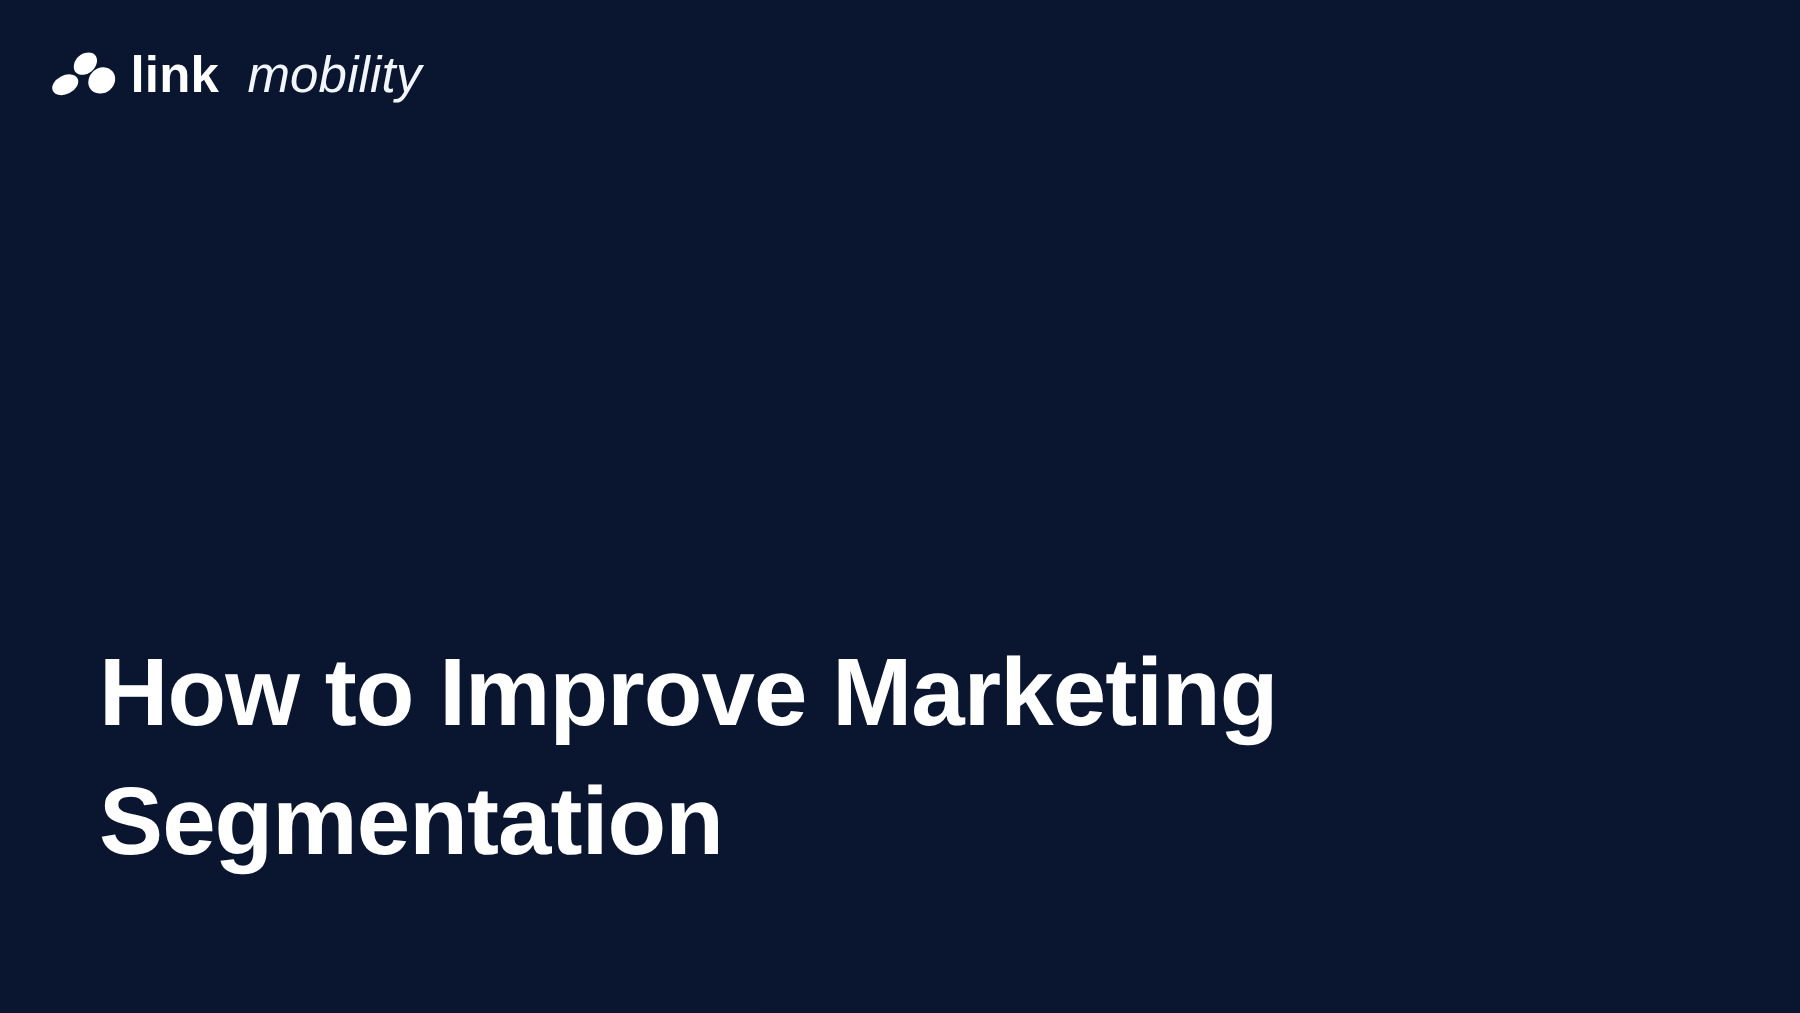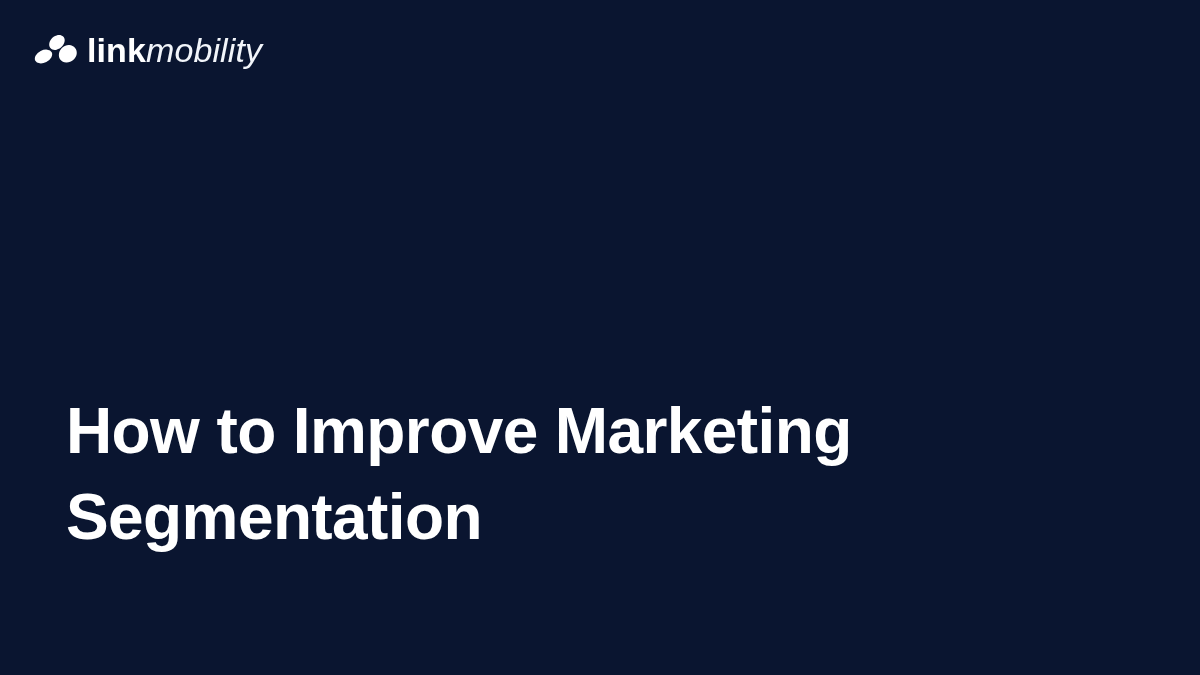--- a/index.html
+++ b/index.html
@@ -38,39 +38,39 @@
     flex: 0 0 auto;
   }
   .brand-word {
     font-size: 34px;
     line-height: 1;
     letter-spacing: 0.1px;
     white-space: nowrap;
     color: #ffffff;
     display: flex;
     align-items: flex-end;
-    gap: 0;
+    gap: 19px;
   }
   .brand-word .w-bold {
     font-weight: 700;
   }
   .brand-word .w-light {
     font-weight: 300;
     color: #f2f5fa;
     font-style: italic;
   }
 
   
   .headline-block {
     position: absolute;
     left: 32px;
-    top: 338px;
+    top: 318px;
     height: 272px;
     display: flex;
-    align-items: center;
+    align-items: flex-end;
   }
   .accent-bar {
     width: 4px;
     flex: 0 0 4px;
     background: #1e8cf0;
     border-radius: 0;
   }
   .headline {
     margin: 0;
     padding: 0 0 0 30px;

